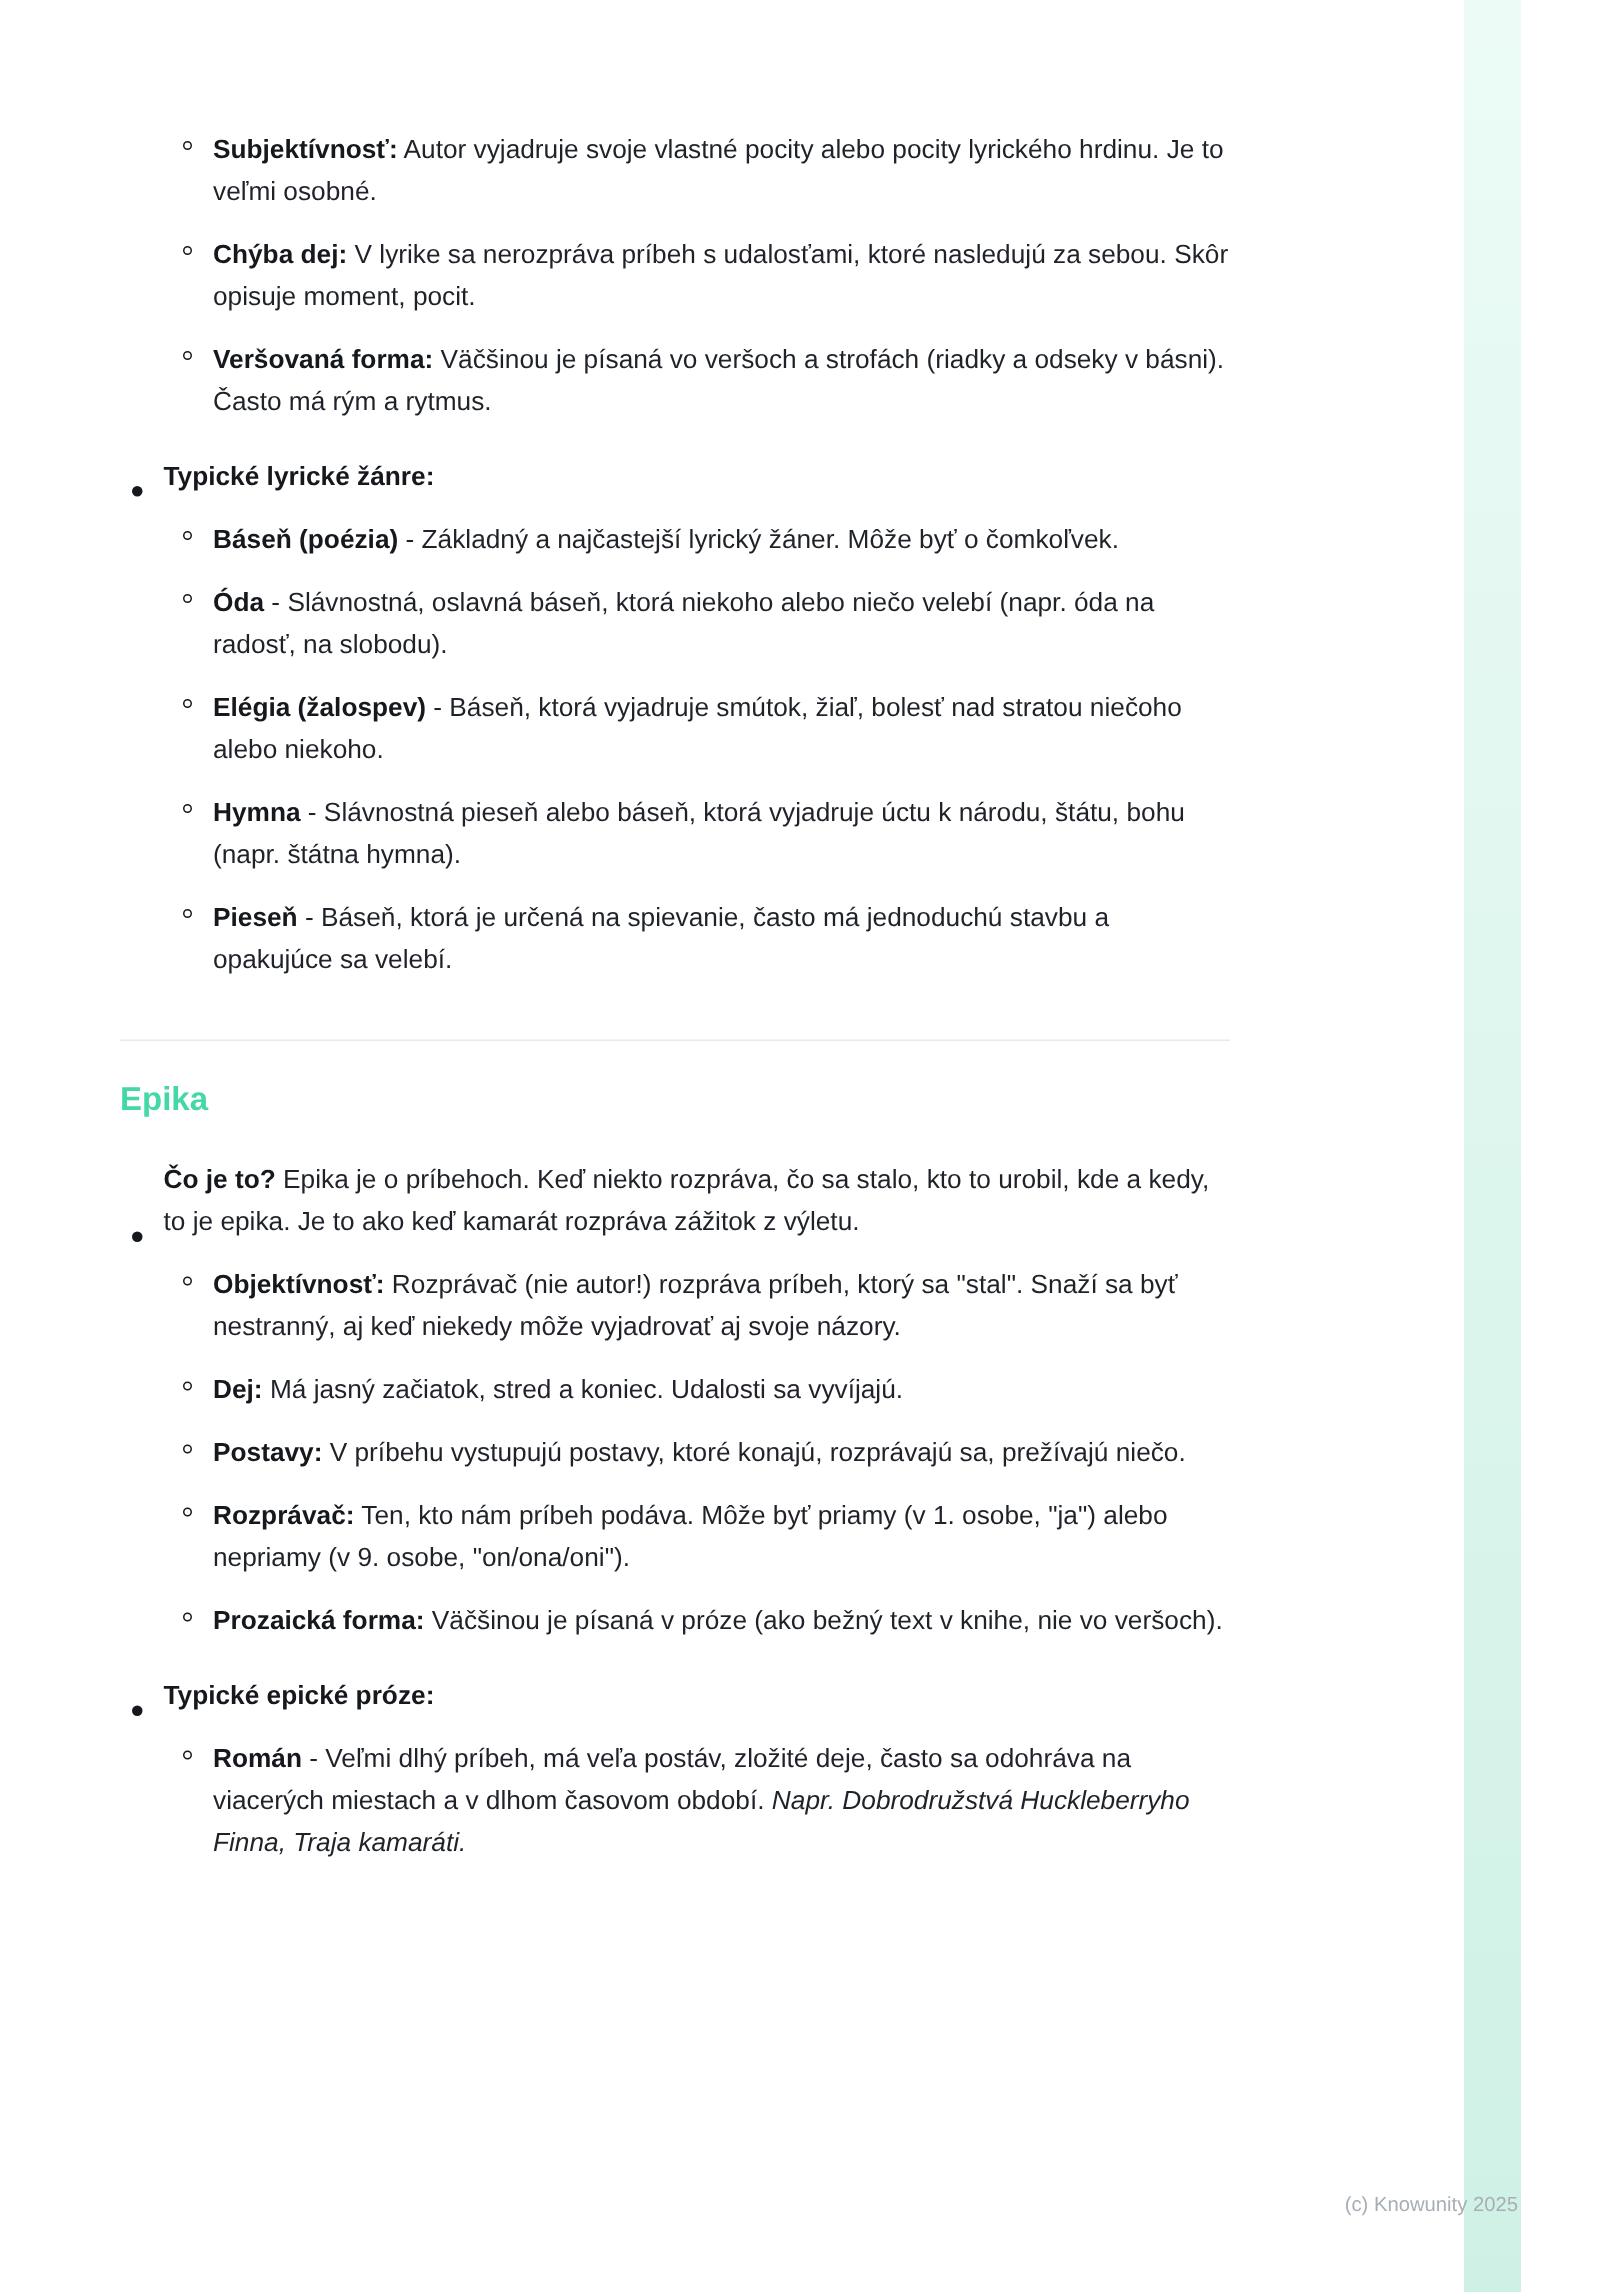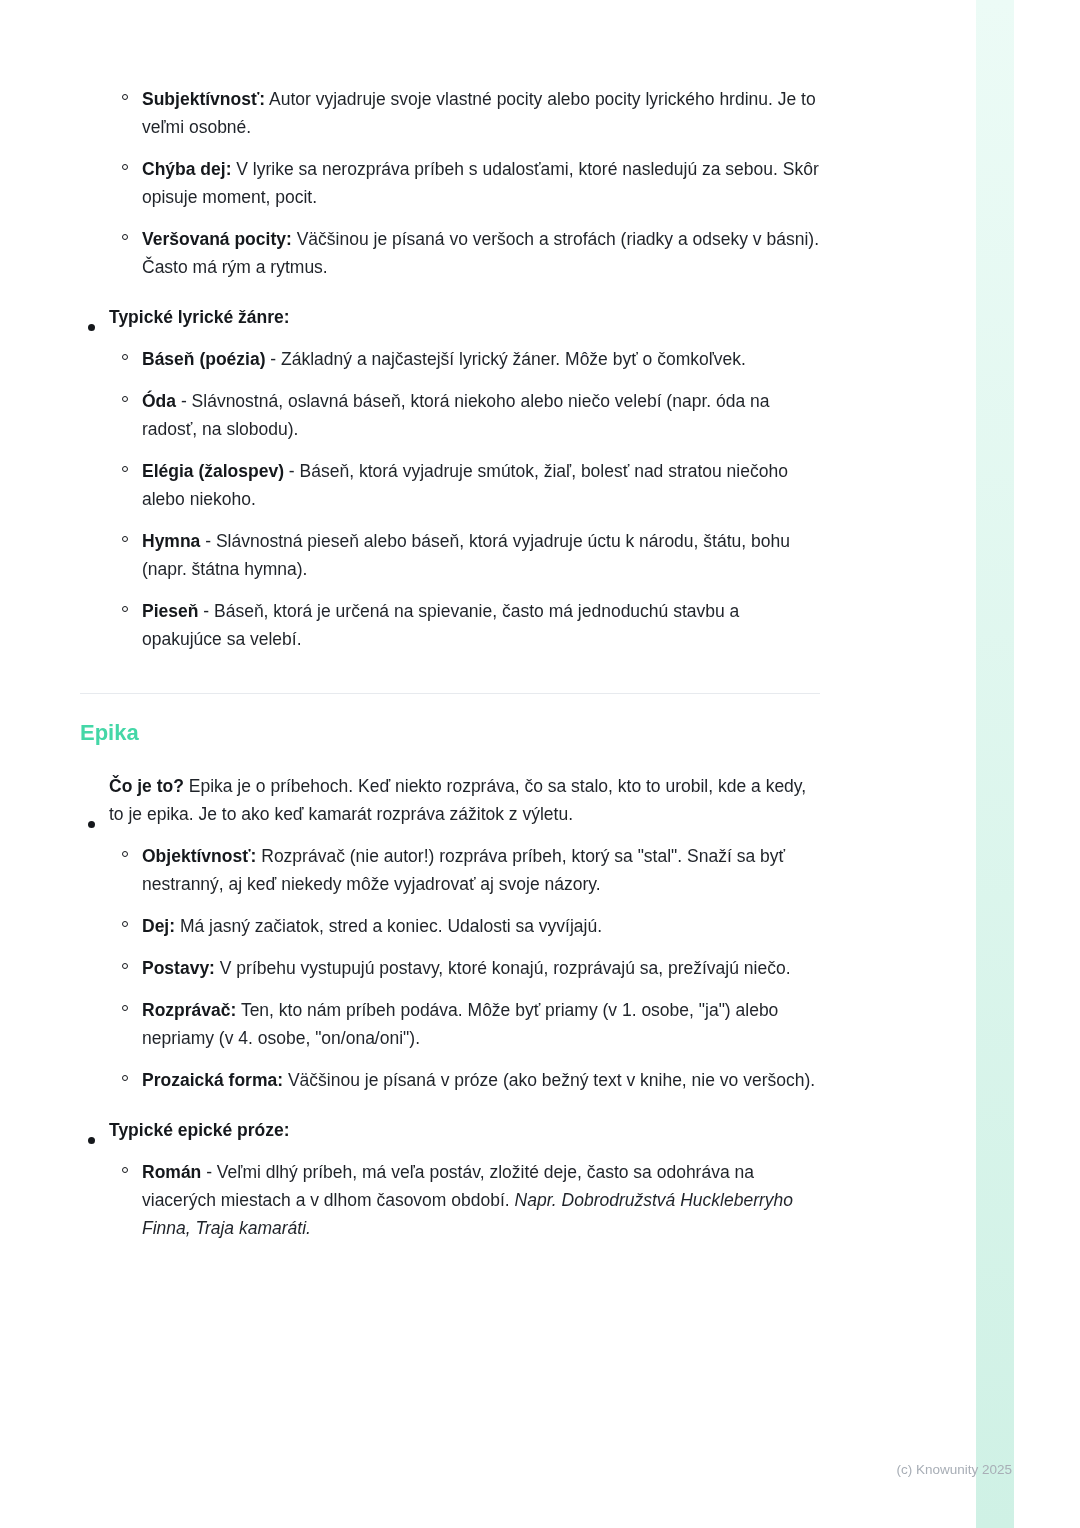--- a/index.html
+++ b/index.html
@@ -54,21 +54,21 @@
   <div class="item l2">
     <span class="bullet ring"></span>
     <p><strong>Subjektívnosť:</strong><span> Autor vyjadruje svoje vlastné pocity alebo pocity lyrického hrdinu. Je to veľmi osobné.</span></p>
   </div>
   <div class="item l2">
     <span class="bullet ring"></span>
     <p><strong>Chýba dej:</strong><span> V lyrike sa nerozpráva príbeh s udalosťami, ktoré nasledujú za sebou. Skôr opisuje moment, pocit.</span></p>
   </div>
   <div class="item l2">
     <span class="bullet ring"></span>
-    <p><strong>Veršovaná pocity:</strong><span> Väčšinou je písaná vo veršoch a strofách (riadky a odseky v básni). Často má rým a rytmus.</span></p>
+    <p><strong>Veršovaná forma:</strong><span> Väčšinou je písaná vo veršoch a strofách (riadky a odseky v básni). Často má rým a rytmus.</span></p>
   </div>
 
   <div class="item l1 label-item">
     <span class="bullet disc"></span>
     <p><strong>Typické lyrické žánre:</strong></p>
   </div>
 
   <div class="item l2">
     <span class="bullet ring"></span>
     <p><strong>Báseň (poézia)</strong><span> - Základný a najčastejší lyrický žáner. Môže byť o čomkoľvek.</span></p>
@@ -107,21 +107,21 @@
   <div class="item l2">
     <span class="bullet ring"></span>
     <p><strong>Dej:</strong><span> Má jasný začiatok, stred a koniec. Udalosti sa vyvíjajú.</span></p>
   </div>
   <div class="item l2">
     <span class="bullet ring"></span>
     <p><strong>Postavy:</strong><span> V príbehu vystupujú postavy, ktoré konajú, rozprávajú sa, prežívajú niečo.</span></p>
   </div>
   <div class="item l2">
     <span class="bullet ring"></span>
-    <p><strong>Rozprávač:</strong><span> Ten, kto nám príbeh podáva. Môže byť priamy (v 1. osobe, "ja") alebo nepriamy (v 4. osobe, "on/ona/oni").</span></p>
+    <p><strong>Rozprávač:</strong><span> Ten, kto nám príbeh podáva. Môže byť priamy (v 1. osobe, "ja") alebo nepriamy (v 9. osobe, "on/ona/oni").</span></p>
   </div>
   <div class="item l2">
     <span class="bullet ring"></span>
     <p><strong>Prozaická forma:</strong><span> Väčšinou je písaná v próze (ako bežný text v knihe, nie vo veršoch).</span></p>
   </div>
 
   <div class="item l1 label-item">
     <span class="bullet disc"></span>
     <p><strong>Typické epické próze:</strong></p>
   </div>

